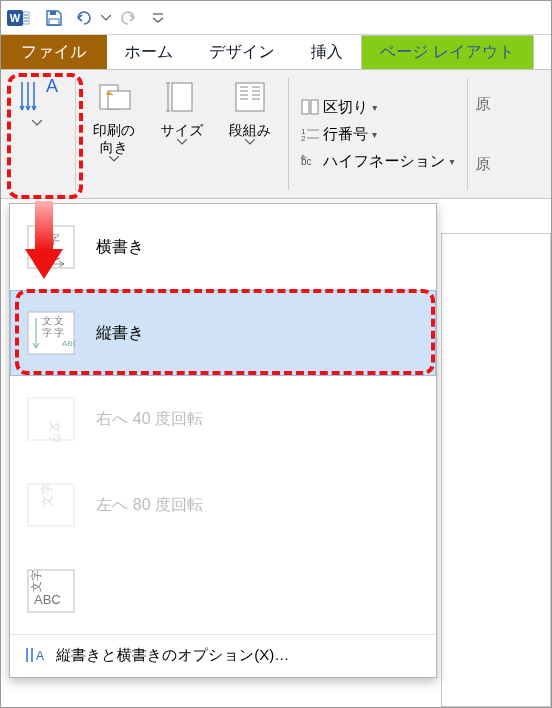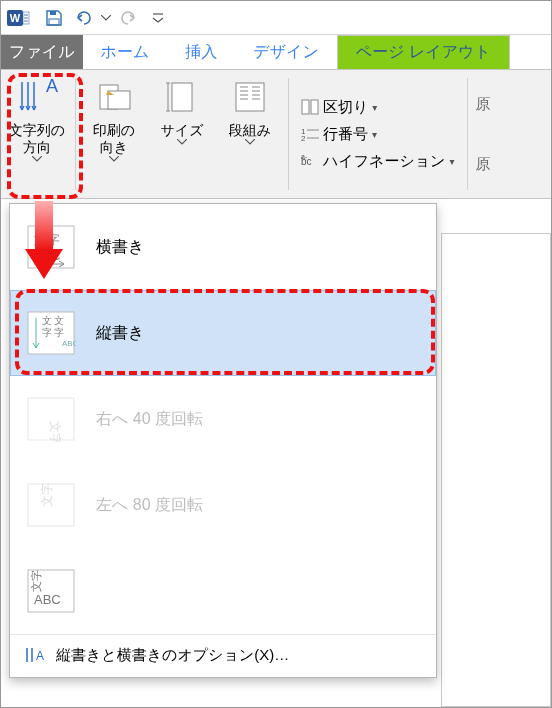--- a/index.html
+++ b/index.html
@@ -37,27 +37,27 @@
   .ribbon-tabs {
     height: 34px;
     background: #ffffff;
     display:flex;
     align-items:stretch;
   }
   .tab {
     padding: 0 18px;
     display:flex; align-items:center; justify-content:center;
     font-size: 16px;
-    color:#3b82f6;
+    color:#0f172a;
     position:relative;
   }
   .tab-file {
-    background:#737373;
+    background:#a16207;
     color:#fff;
-    padding:0 8px;
+    padding:0 20px;
   }
   .tab-active {
     background:#84cc16;
     border:1px solid #c5c5c5;
     border-bottom:none;
     color:#2b579a;
   }
   
   .ribbon {
     height: 130px;
@@ -197,41 +197,39 @@
     <svg width="12" height="10">
         <line x1="1" y1="1" x2="11" y2="1" stroke="#555" stroke-width="1.2"></line>
         <path d="M1 5 L6 9 L11 5" fill="none" stroke="#555" stroke-width="1.2"></path>
       </svg>
   </div>
 </div>
 
 <div class="ribbon-tabs">
   <div class="tab tab-file">ファイル</div>
   <div class="tab">ホーム</div>
+  <div class="tab">デザイン</div>
   <div class="tab">挿入</div>
-  <div class="tab">デザイン</div>
   <div class="tab tab-active">ページ レイアウト</div>
 </div>
 
 <div class="ribbon">
 
   <div class="rb-big">
     <div class="ico">
       <svg width="42" height="42" viewBox="0 0 42 42">
         <text x="30" y="16" font-size="18" fill="#2b6cd1" font-family="Arial">A</text>
         <line x1="6" y1="6" x2="6" y2="34" stroke="#2b6cd1" stroke-width="1.5"></line>
         <line x1="12" y1="6" x2="12" y2="34" stroke="#2b6cd1" stroke-width="1.5"></line>
         <line x1="18" y1="6" x2="18" y2="34" stroke="#2b6cd1" stroke-width="1.5"></line>
         <path d="M6 34 l-2 -4 M6 34 l2 -4" stroke="#2b6cd1" stroke-width="1.2"></path>
         <path d="M12 34 l-2 -4 M12 34 l2 -4" stroke="#2b6cd1" stroke-width="1.2"></path>
         <path d="M18 34 l-2 -4 M18 34 l2 -4" stroke="#2b6cd1" stroke-width="1.2"></path>
       </svg>
     </div>
-    <div class="lbl" style="white-space:pre-line;">文字列の
-方向</div>
     <svg width="10" height="6">
         <path d="M0 0 L5 5 L10 0" fill="none" stroke="#555" stroke-width="1.2"></path>
       </svg>
   </div>
   <div class="sep"></div>
 
 
   <div class="rb-big">
     <div class="ico">
       <svg width="40" height="40" viewBox="0 0 40 40">

